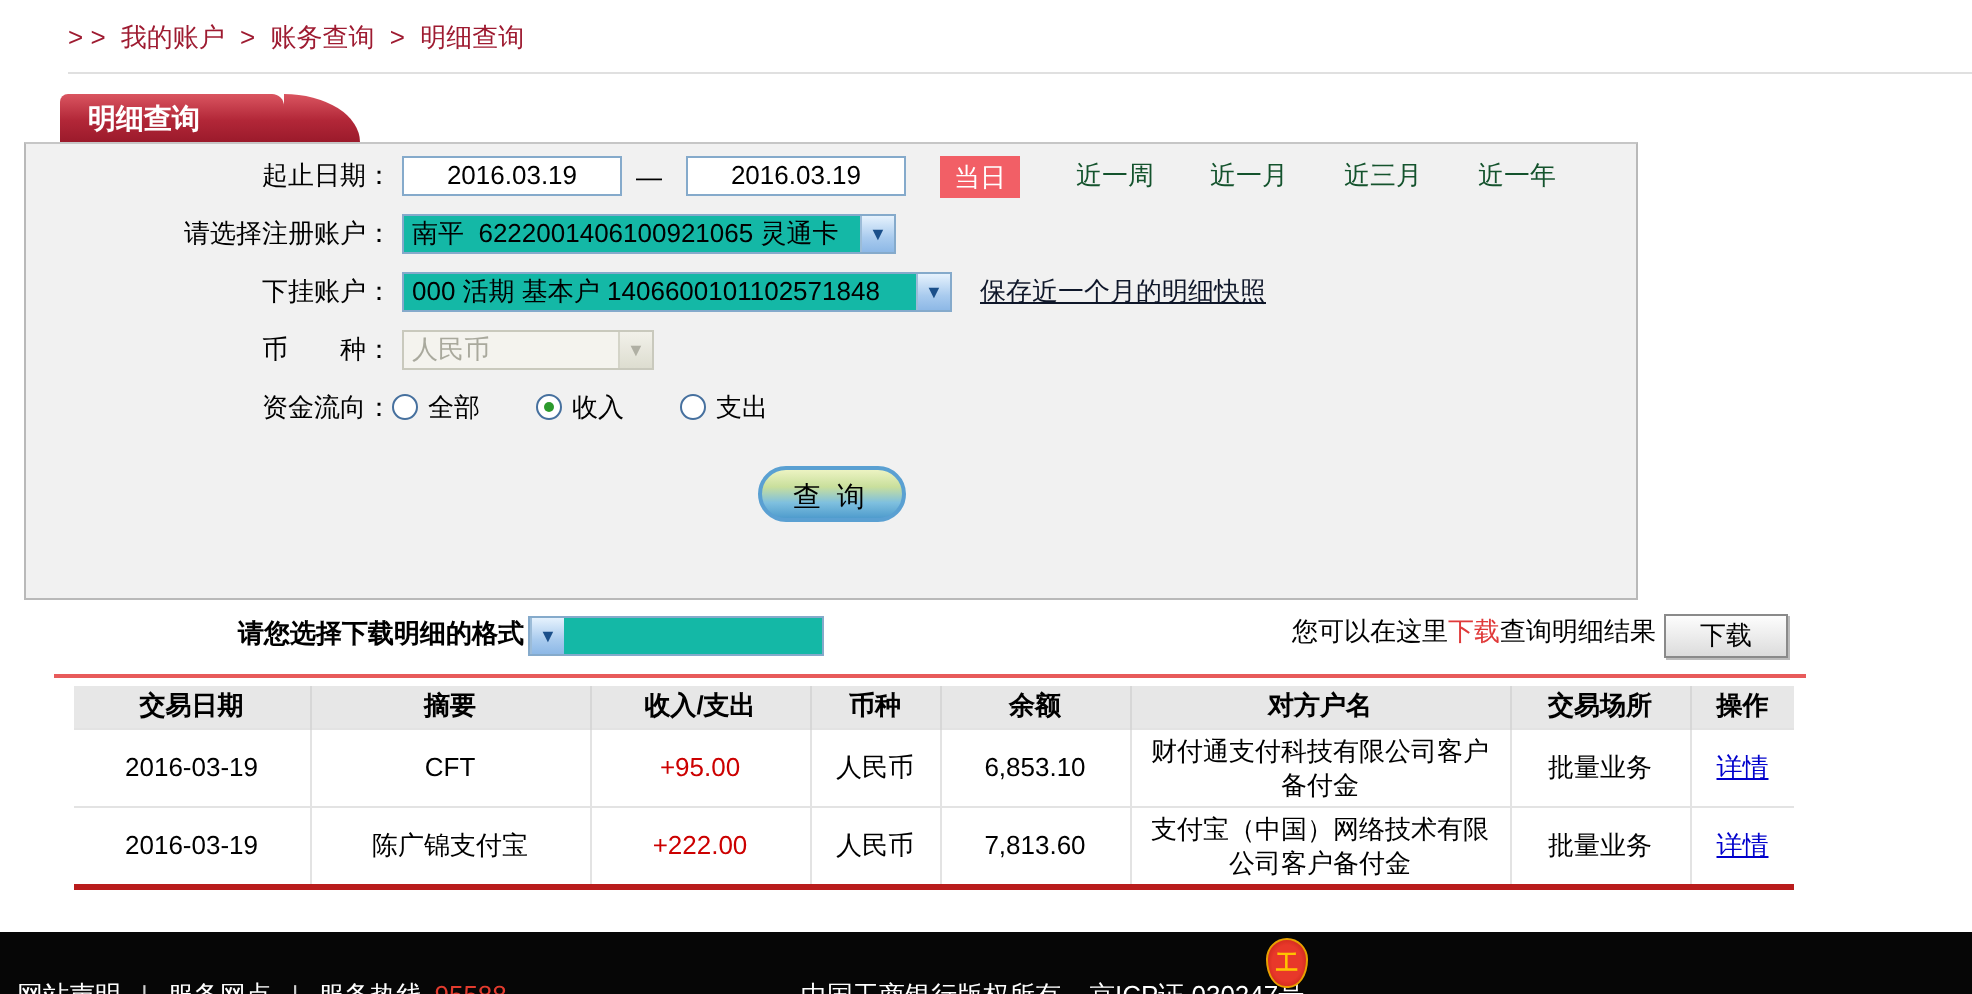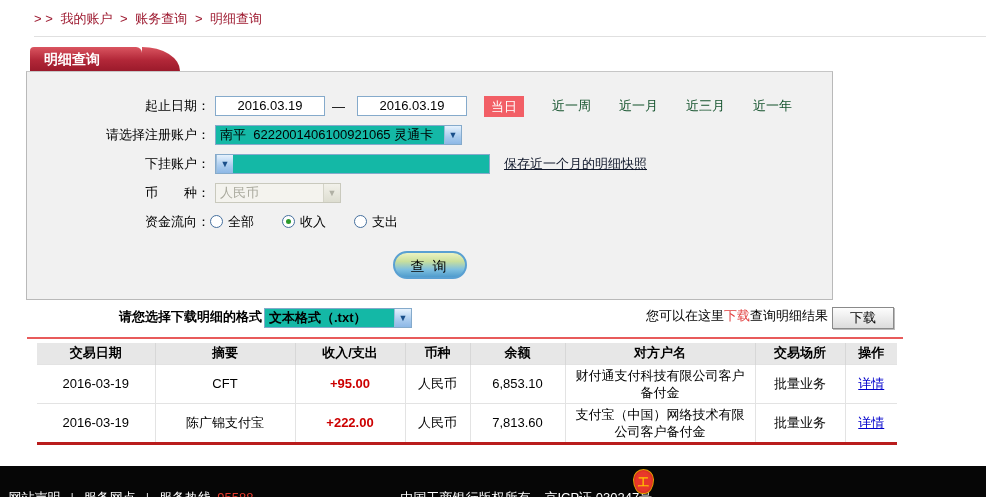--- a/index.html
+++ b/index.html
@@ -25,23 +25,23 @@
   .tab-tail {
     position:absolute; left:112px; top:0; width:38px; height:24px;
     background:linear-gradient(#da5560,#b22738 55%,#9b1a2b);
     border-radius:0 100% 0 0; z-index:1;
   }
   .toplinks { position:absolute; right:0; top:4px; }
   .toplinks a { color:#0000cc; text-decoration:underline; font-size:13px; margin-left:52px; }
 
   
   .panel {
-    margin-left:26px; width:807px; height:229px;
+    margin-left:12px; width:807px; height:229px;
     background:#f1f1f1; border:1px solid #b9b9b9; border-top:1px solid #c6c6c6;
-    padding-top:23px;
+    padding-top:5px;
   }
   .frow { display:flex; align-items:center; margin-bottom:7px; height:22px; }
   .flabel { width:183px; text-align:right; white-space:pre; flex:none; }
   .tbox {
     width:110px; height:20px; border:1px solid #85aacb; background:#fff;
     text-align:center; line-height:18px; margin-left:5px; font-size:13px;
   }
   .dash { margin:0 7px; }
   .badge {
     background:#f25f66; color:#fff; padding:2px 7px; margin-left:17px; line-height:17px;
@@ -103,21 +103,21 @@
   }
   .tbl th:first-child { border-left:none; }
   .tbl td {
     height:38px; text-align:center; border-left:1px solid #e3e3e3; border-top:1px solid #e3e3e3;
     font-size:13px; padding:2px 4px; line-height:17px;
   }
   .tbl tr td:first-child { border-left:none; }
   .tbl { border-bottom:3px solid #b91c1c; }
   .c0{width:118px}.c1{width:140px}.c2{width:110px}.c3{width:65px}
   .c4{width:95px}.c5{width:190px}.c6{width:90px}.c7{width:52px}
-  .amt { color:#cc0000;font-weight:bold; }
+  .amt { color:#cc0000; }
   .detail-link { color:#0000cc; text-decoration:underline; }
 
   
   .footer {
     position:absolute; left:0; bottom:0; width:986px; height:31px; background:#060606;
     color:#fff; font-size:13px;
   }
   .footer .fleft { position:absolute; left:-6px; top:8px; white-space:pre; }
   .footer .fleft a { color:#fff; text-decoration:none; }
   .footer .pipe { color:#cfcfcf; margin:0 10px; }
@@ -167,20 +167,21 @@
     <span class="flabel">请选择注册账户：</span>
     <span class="fselect" style="width:247px">
       <span class="lbl">南平  6222001406100921065 灵通卡</span>
       <span class="arrow">▼</span>
     </span>
   </div>
 
   <div class="frow">
     <span class="flabel">下挂账户：</span>
     <span class="fselect" style="width:275px">
+      <span class="lbl">000 活期 基本户 1406600101102571848</span>
       <span class="arrow">▼</span>
     </span>
     <a href="#" class="snap-link">保存近一个月的明细快照</a>
   </div>
 
   <div class="frow">
     <span class="flabel">币　　种：</span>
     <span class="fselect disabled" style="width:126px">
       <span class="lbl">人民币</span>
       <span class="arrow">▼</span>
@@ -196,21 +197,20 @@
 
   <div class="query-row">
     <span class="query-btn">查 询</span>
   </div>
 </div>
 
 <div class="dlrow">
   <div class="left">
     <span>请您选择下载明细的格式</span>
     <span class="fselect dl-select">
-      <span class="lbl">文本格式（.txt）</span>
       <span class="arrow">▼</span>
     </span>
   </div>
   <div class="right">
     <span>您可以在这里</span>
       <span class="dl-red">下载</span>
       <span>查询明细结果</span>
     <span class="dl-btn">下载</span>
   </div>
 </div>

